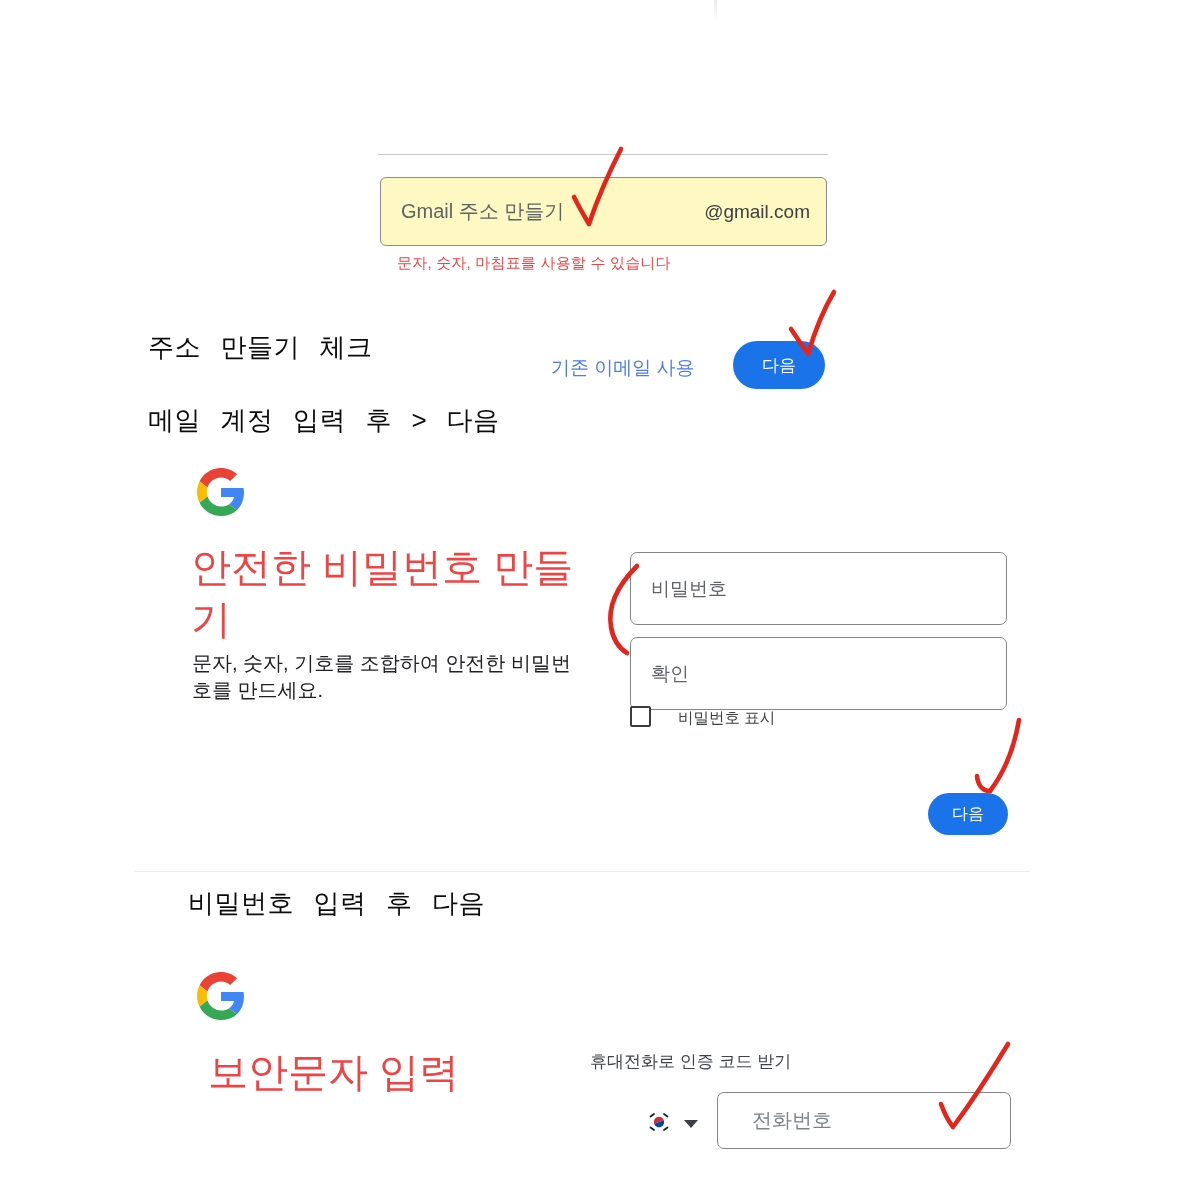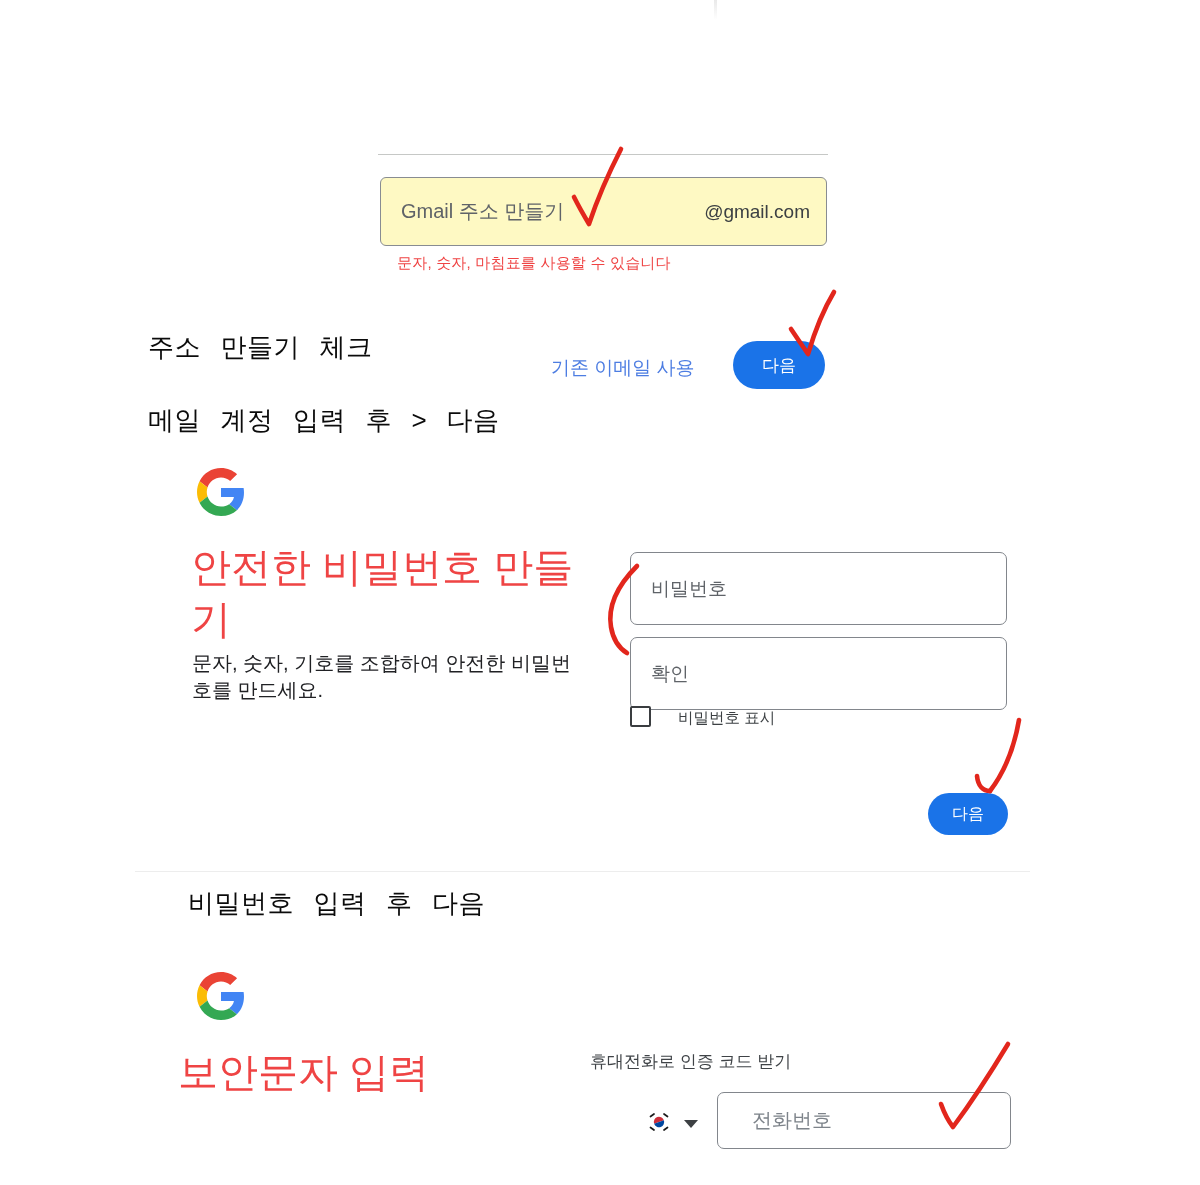--- a/index.html
+++ b/index.html
@@ -41,21 +41,21 @@
     justify-content:center; cursor:pointer; }
   .next-btn-1 { left:733px; top:341px; width:92px; height:48px; border-radius:24px; font-size:17px; }
   .next-btn-2 { left:928px; top:793px; width:80px; height:42px; border-radius:21px; font-size:16px; }
 
   .g-logo { width:48px; height:48px; }
   .g-logo-1 { left:197px; top:468px; }
   .g-logo-2 { left:197px; top:972px; }
 
   .heading { color:#ef4444; font-size:40px; line-height:52px; font-weight:400; }
   .heading-1 { left:191px; top:541px; width:388px; word-break:break-all; }
-  .heading-2 { left:178px; top:1046px; white-space:nowrap; }
+  .heading-2 { left:208px; top:1046px; white-space:nowrap; }
 
   .desc { left:192px; top:650px; width:392px; font-size:20px; line-height:27px; color:#202124; }
 
   .field { border:1px solid #82868c; border-radius:7px; background:#fff; }
   .field input { width:100%; height:100%; border:none; outline:none; background:transparent;
     padding-left:20px; font-family:"Liberation Sans","DejaVu Sans",sans-serif; }
   .pw-field { left:630px; width:377px; height:73px; }
   .pw-1 { top:552px; }
   .pw-2 { top:637px; }
   .pw-field input { font-size:19px; color:#3c4043; }

